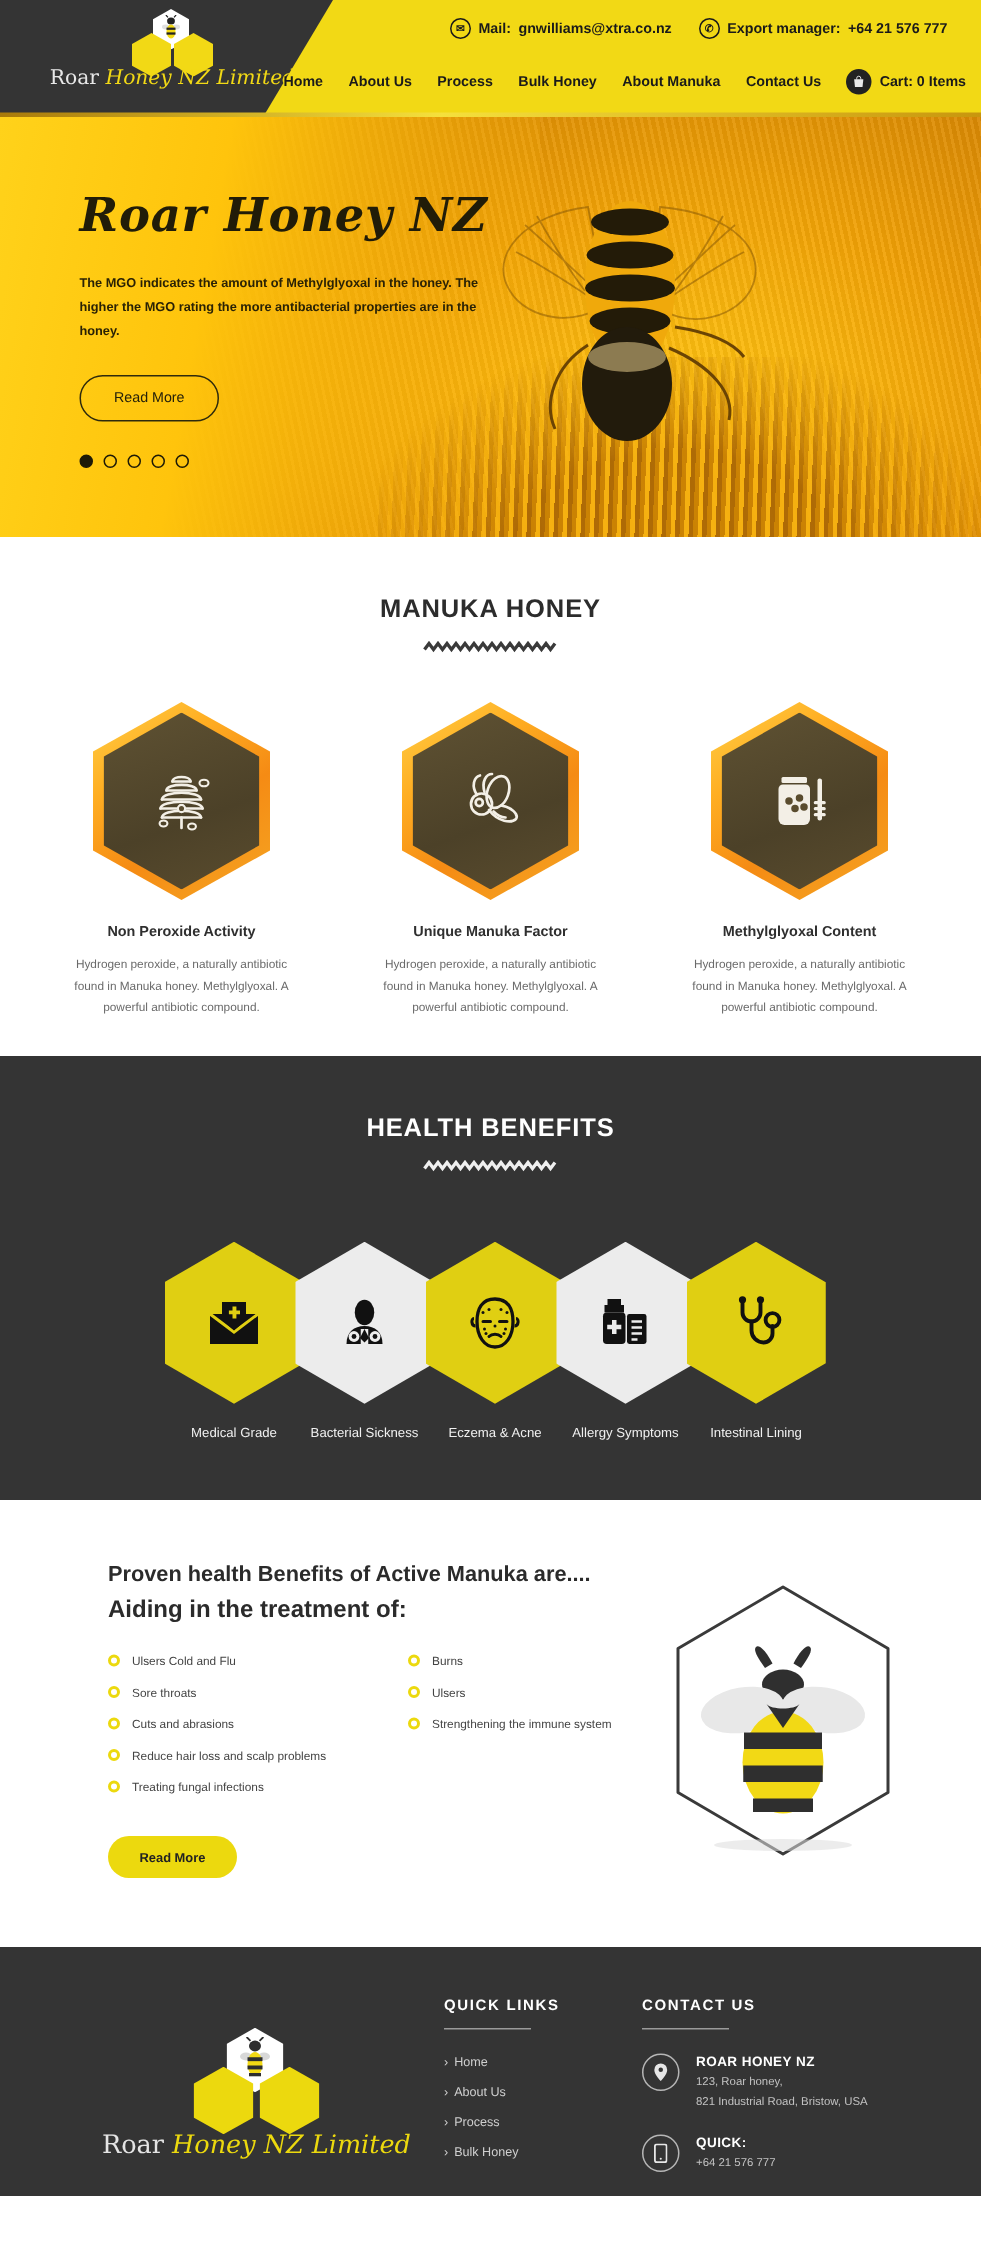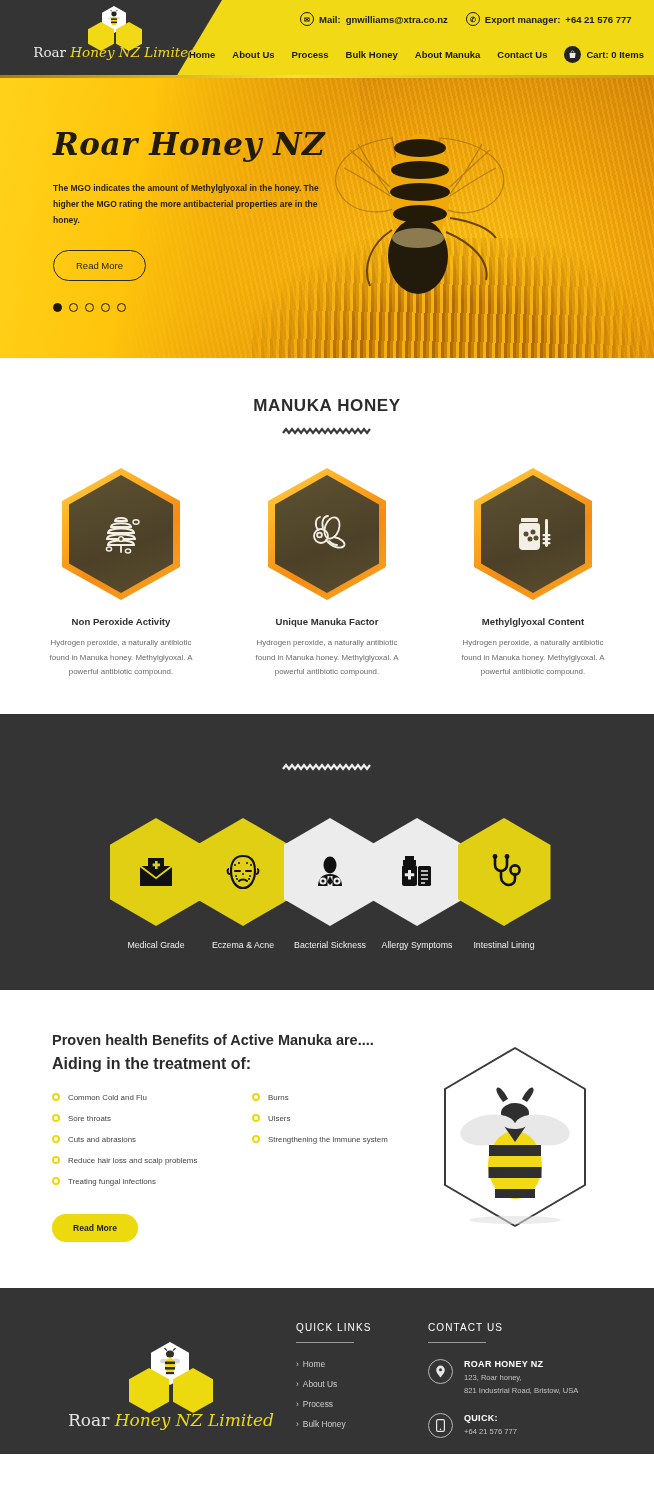--- a/index.html
+++ b/index.html
@@ -125,21 +125,21 @@
     margin-top:22px; display:inline-block;
     padding:9px 22px; border:1.3px solid #2e2a0c; border-radius:22px;
     font-size:9.5px; color:#24200a; background:transparent; cursor:pointer;
     font-family:"Liberation Sans", sans-serif;
   }
   .hero-dots { margin-top:22px; display:flex; gap:7px; }
   .hdot { width:9px;height:9px;border-radius:50%;border:1.4px solid #1d1a07; }
   .hdot.on { background:#1d1a07; }
 
   
-  .sec-white { background:#fff; padding:38px 0 34px; }
+  .sec-white { background:#fff; padding:38px 0 24px; }
   .sec-title {
     text-align:center; font-size:17px; font-weight:bold;
     color:#2c2c2c; letter-spacing:.6px;
   }
   .zig { display:block; margin:11px auto 0; }
   .zig.dark path { stroke:#3a3a3a; }
   .zig.light path { stroke:#efefef; }
   .sec-lead {
     margin:22px auto 0; width:530px; text-align:center;
     font-size:8.3px; color:#555; line-height:2.0;
@@ -175,21 +175,21 @@
     width:93px; height:108px; margin:0 auto;
     clip-path: polygon(50% 0%, 100% 25%, 100% 75%, 50% 100%, 0% 75%, 0% 25%);
     display:flex;align-items:center;justify-content:center;
   }
   .bhex.y { background:#e0cf12; }
   .bhex.w { background:#ececec; }
   .b-label { margin-top:14px; font-size:8.8px; color:#f0f0f0; white-space:nowrap; }
 
   
   .sec-proven { background:#fff; padding:42px 0 46px; position:relative; }
-  .proven-inner { display:flex; padding:0 52px; gap:6px; }
+  .proven-inner { display:flex; padding:0 52px; gap:6px;margin-left:20px; }
   .proven-left { width:370px; }
   .pv-h1 { font-size:14.5px; font-weight:bold; color:#2b2b2b; }
   .pv-h2 { margin-top:7px; font-size:16px; font-weight:bold; color:#2b2b2b; }
   .pv-lists { display:flex; margin-top:20px; }
   .pv-col { }
   .pv-col.c1 { width:200px; }
   .pv-li { display:flex; align-items:center; gap:8px; margin-bottom:12px; }
   .pv-dot {
     width:8px;height:8px;border-radius:50%;
     border:2px solid #ecd90e; flex:0 0 auto;
@@ -220,21 +220,21 @@
   .f-hex.top { left:105px; top:0px; background:#fff; width:38px;height:43px;}
   .f-hex.bl  { left:83px;  top:26px; background:#ecd90e; }
   .f-hex.br  { left:127px; top:26px; background:#ecd90e; }
   .f-logo-text { margin-top:6px; font-size:17px; font-family:"DejaVu Serif", serif; white-space:nowrap;}
   .f-logo-text .w1 { color:#e4e4e4; }
   .f-logo-text .w2 { color:#ecd90e; font-style:italic; }
 
   .f-col { }
   .f-col.ql { width:132px; }
   .f-h {
-    font-size:10px; font-weight:normal; color:#fff; letter-spacing:1.1px;
+    font-size:10px; font-weight:bold; color:#fff; letter-spacing:1.1px;
   }
   .f-rule { width:58px;height:1.6px;background:#9a9a9a;margin:9px 0 16px; }
   .f-link { font-size:8.4px; color:#cfcfcf; margin-bottom:10px; text-decoration:none; display:block;}
   .f-link .chev { color:#cfcfcf; margin-right:4px; }
 
   .ci-row { display:flex; gap:11px; margin-bottom:15px; align-items:flex-start;}
   .ci-circ {
     width:25px;height:25px;border-radius:50%;
     border:1.3px solid #b6b6b6; flex:0 0 auto;
     display:flex;align-items:center;justify-content:center;
@@ -413,36 +413,53 @@
             </g>
           </svg>
         </div>
         <div class="card-h">Methylglyoxal Content</div>
         <div class="card-p">Hydrogen peroxide, a naturally antibiotic found in Manuka honey. Methylglyoxal. A powerful antibiotic compound.</div>
       </div>
     </div>
   </div>
 
   <div class="sec-dark">
+    <div class="sec-title light">HEALTH BENEFITS</div>
     <svg class="zig light" width="90" height="9" viewBox="0 0 90 9">
       <path d="M1 6 L4 2 L7 6 L10 2 L13 6 L16 2 L19 6 L22 2 L25 6 L28 2 L31 6 L34 2 L37 6 L40 2 L43 6 L46 2 L49 6 L52 2 L55 6 L58 2 L61 6 L64 2 L67 6 L70 2 L73 6 L76 2 L79 6 L82 2 L85 6 L88 2" fill="none" stroke-width="2.2"></path>
     </svg>
 
     <div class="benefit-row">
 
       <div class="bhex-wrap">
         <div class="bhex y">
           <svg width="40" height="40" viewBox="0 0 40 40">
             <path d="M4 14 h32 v20 H4z" fill="#111"></path>
             <path d="M4 14 L20 26 L36 14" fill="none" stroke="#e0cf12" stroke-width="2"></path>
             <path d="M12 6 h16 v12 l-8 7 l-8 -7z" fill="#111"></path>
             <path d="M19 9 h2.6 v2.6 H24 v2.6 h-2.4 V17 H19 v-2.8 h-2.4 v-2.6 H19z" fill="#e0cf12"></path>
           </svg>
         </div>
         <div class="b-label">Medical Grade</div>
+      </div>
+
+      <div class="bhex-wrap">
+        <div class="bhex w">
+          <svg width="40" height="40" viewBox="0 0 40 40">
+            <ellipse cx="20" cy="13" rx="6.5" ry="8.5" fill="#111"></ellipse>
+            <path d="M8 34 C8 26 13 22 20 22 C27 22 32 26 32 34z" fill="#111"></path>
+            <circle cx="13" cy="29" r="3.6" fill="#ececec"></circle>
+            <circle cx="27" cy="29" r="3.6" fill="#ececec"></circle>
+            <circle cx="13" cy="29" r="1.6" fill="#111"></circle>
+            <circle cx="27" cy="29" r="1.6" fill="#111"></circle>
+            <path d="M17.5 24 h5 v10 h-5z" fill="#ececec"></path>
+            <path d="M20 24 L17 30 L20 33 L23 30z" fill="#111"></path>
+          </svg>
+        </div>
+        <div class="b-label">Bacterial Sickness</div>
       </div>
 
       <div class="bhex-wrap">
         <div class="bhex y">
           <svg width="40" height="40" viewBox="0 0 40 40">
             <path d="M20 4 C29 4 32 11 32 19 C32 29 27 36 20 36 C13 36 8 29 8 19 C8 11 11 4 20 4z" fill="none" stroke="#111" stroke-width="2.2"></path>
             <path d="M6 17 C4 17 4 22 7 22 M34 17 C36 17 36 22 33 22" fill="none" stroke="#111" stroke-width="2"></path>
             <path d="M12 19 h5 M23 19 h5" stroke="#111" stroke-width="2" stroke-linecap="round"></path>
             <path d="M16 29 C18 27 22 27 24 29" fill="none" stroke="#111" stroke-width="2" stroke-linecap="round"></path>
             <g fill="#111">
@@ -457,36 +474,20 @@
                 <circle cx="20" cy="22" r="1"></circle>
             </g>
           </svg>
         </div>
         <div class="b-label">Eczema &amp; Acne</div>
       </div>
 
       <div class="bhex-wrap">
         <div class="bhex w">
           <svg width="40" height="40" viewBox="0 0 40 40">
-            <ellipse cx="20" cy="13" rx="6.5" ry="8.5" fill="#111"></ellipse>
-            <path d="M8 34 C8 26 13 22 20 22 C27 22 32 26 32 34z" fill="#111"></path>
-            <circle cx="13" cy="29" r="3.6" fill="#ececec"></circle>
-            <circle cx="27" cy="29" r="3.6" fill="#ececec"></circle>
-            <circle cx="13" cy="29" r="1.6" fill="#111"></circle>
-            <circle cx="27" cy="29" r="1.6" fill="#111"></circle>
-            <path d="M17.5 24 h5 v10 h-5z" fill="#ececec"></path>
-            <path d="M20 24 L17 30 L20 33 L23 30z" fill="#111"></path>
-          </svg>
-        </div>
-        <div class="b-label">Bacterial Sickness</div>
-      </div>
-
-      <div class="bhex-wrap">
-        <div class="bhex w">
-          <svg width="40" height="40" viewBox="0 0 40 40">
             <rect x="8" y="4" width="9" height="4" fill="#111"></rect>
             <rect x="6" y="8" width="13" height="5" fill="#111"></rect>
             <rect x="5" y="13" width="15" height="21" rx="2.5" fill="#111"></rect>
             <path d="M11 18 h3 v3.2 h3.2 v3 H14 v3.2 h-3 v-3.2 H7.8 v-3H11z" fill="#ececec"></path>
             <rect x="21" y="14" width="13" height="20" rx="1.6" fill="#111"></rect>
             <g stroke="#ececec" stroke-width="1.6">
               <path d="M24 19 h7 M24 23 h7 M24 27 h7 M24 31 h4"></path>
             </g>
           </svg>
         </div>
@@ -515,21 +516,21 @@
   <div class="sec-proven">
     <div class="proven-inner">
       <div class="proven-left">
         <div class="pv-h1">Proven health Benefits of Active Manuka are....</div>
         <div class="pv-h2">Aiding in the treatment of:</div>
 
         <div class="pv-lists">
           <div class="pv-col c1">
             <div class="pv-li">
                 <span class="pv-dot"></span>
-                <span class="pv-t">Common Cold and Flu</span>
+                <span class="pv-t">Ulsers Cold and Flu</span>
               </div>
             <div class="pv-li">
                 <span class="pv-dot"></span>
                 <span class="pv-t">Sore throats</span>
               </div>
             <div class="pv-li">
                 <span class="pv-dot"></span>
                 <span class="pv-t">Cuts and abrasions</span>
               </div>
             <div class="pv-li">

